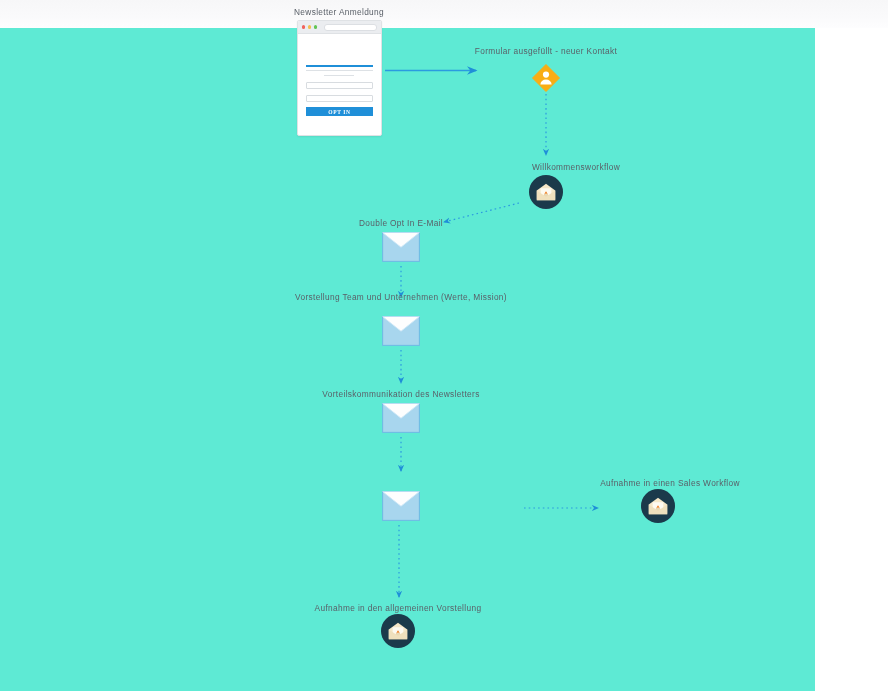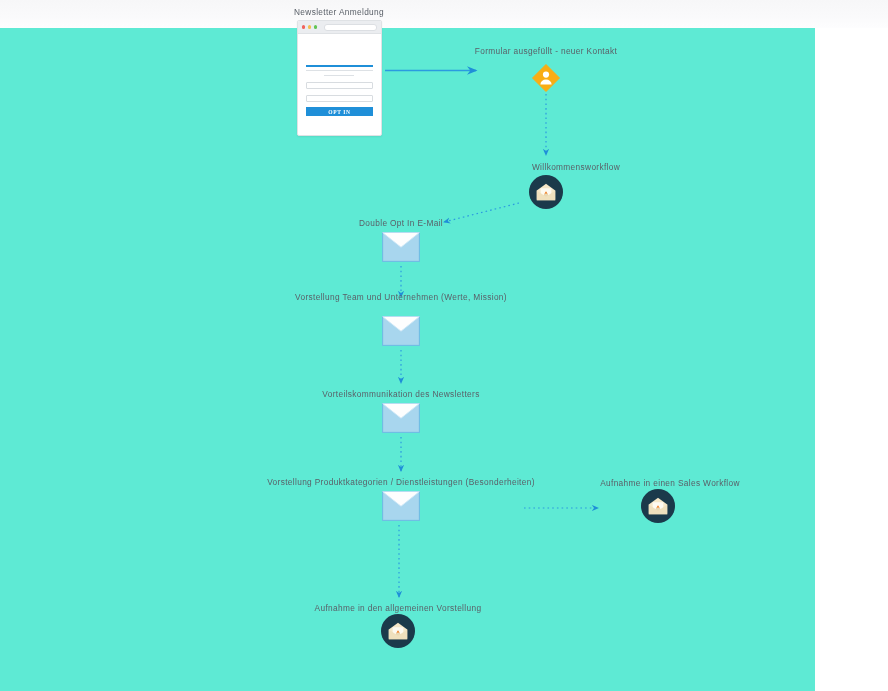--- a/index.html
+++ b/index.html
@@ -214,21 +214,20 @@
   <div class="label" style="left:401px; top:389px;text-align:right;">Vorteilskommunikation des Newsletters</div>
 
   <div class="envelope" style="left:401px; top:420px;">
     <svg width="38" height="30" viewBox="0 0 38 30">
       <rect x="0.6" y="0.6" width="36.8" height="28.8" fill="#a8d6ee" stroke="#6fbce4" stroke-width="1.1"></rect>
       <path d="M0.6 0.6 L19 15.2 L37.4 0.6 Z" fill="#fdfefe"></path>
       <path d="M0.6 0.6 L19 15.2 L37.4 0.6" fill="none" stroke="#cfe8f7" stroke-width="0.9"></path>
     </svg>
   </div>
 
-  <div class="label" style="left:401px; top:477px;">Vorstellung Produktkategorien / Dienstleistungen (Besonderheiten)</div>
 
   <div class="envelope" style="left:401px; top:508px;">
     <svg width="38" height="30" viewBox="0 0 38 30">
       <rect x="0.6" y="0.6" width="36.8" height="28.8" fill="#a8d6ee" stroke="#6fbce4" stroke-width="1.1"></rect>
       <path d="M0.6 0.6 L19 15.2 L37.4 0.6 Z" fill="#fdfefe"></path>
       <path d="M0.6 0.6 L19 15.2 L37.4 0.6" fill="none" stroke="#cfe8f7" stroke-width="0.9"></path>
     </svg>
   </div>
 
   <div class="label" style="left:658px; top:478px;margin-left:12px;">Aufnahme in einen Sales Workflow</div>

